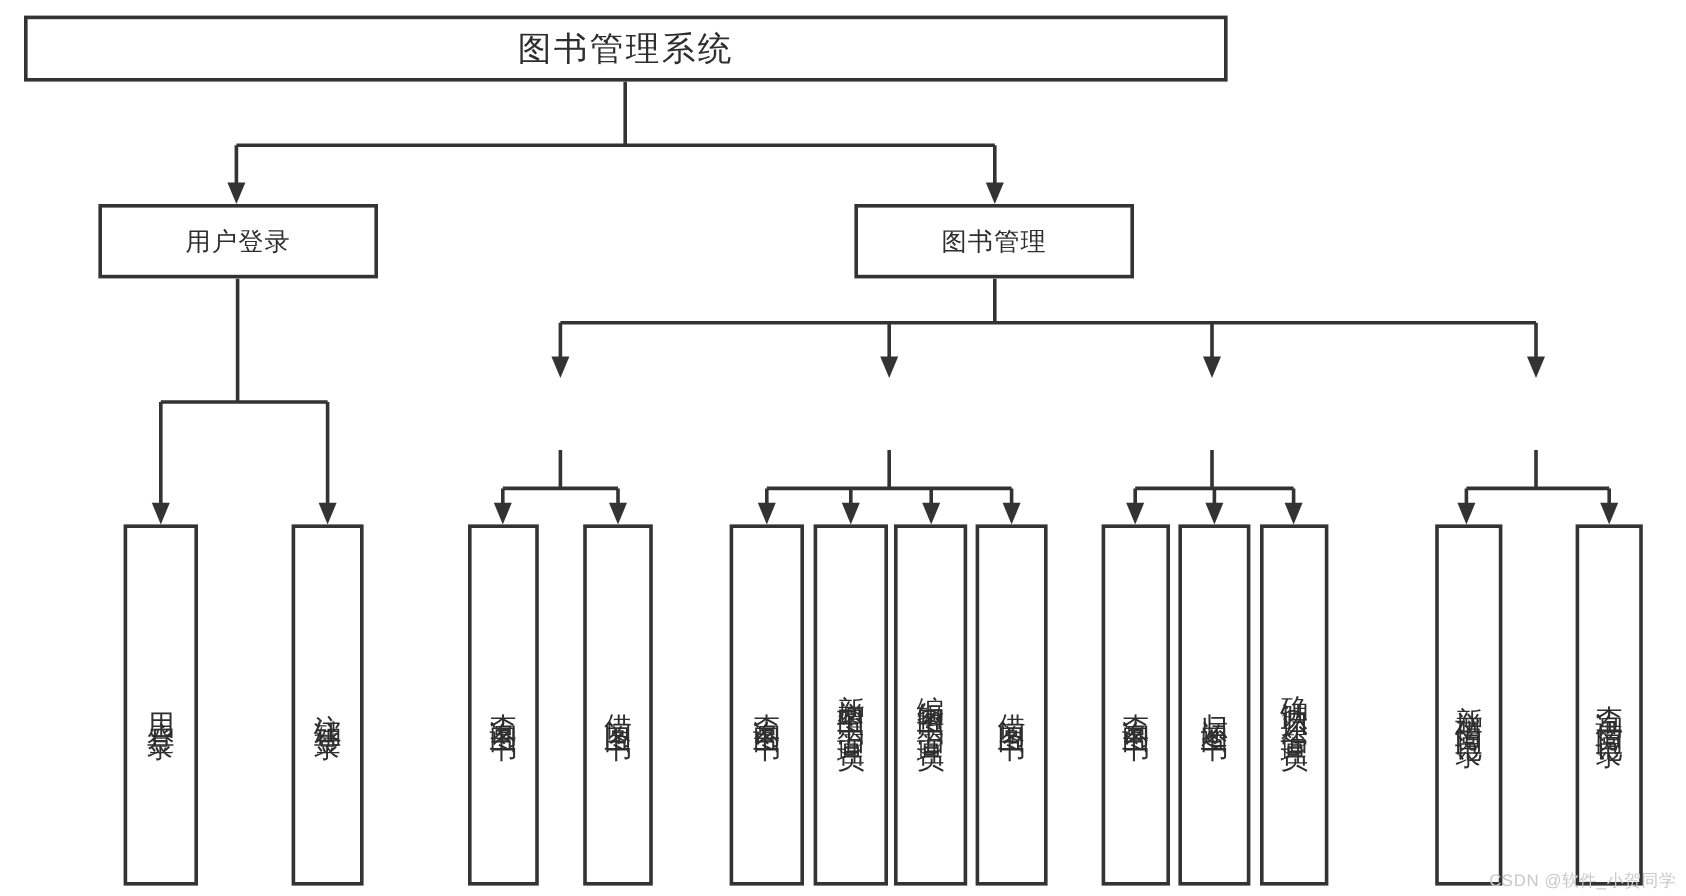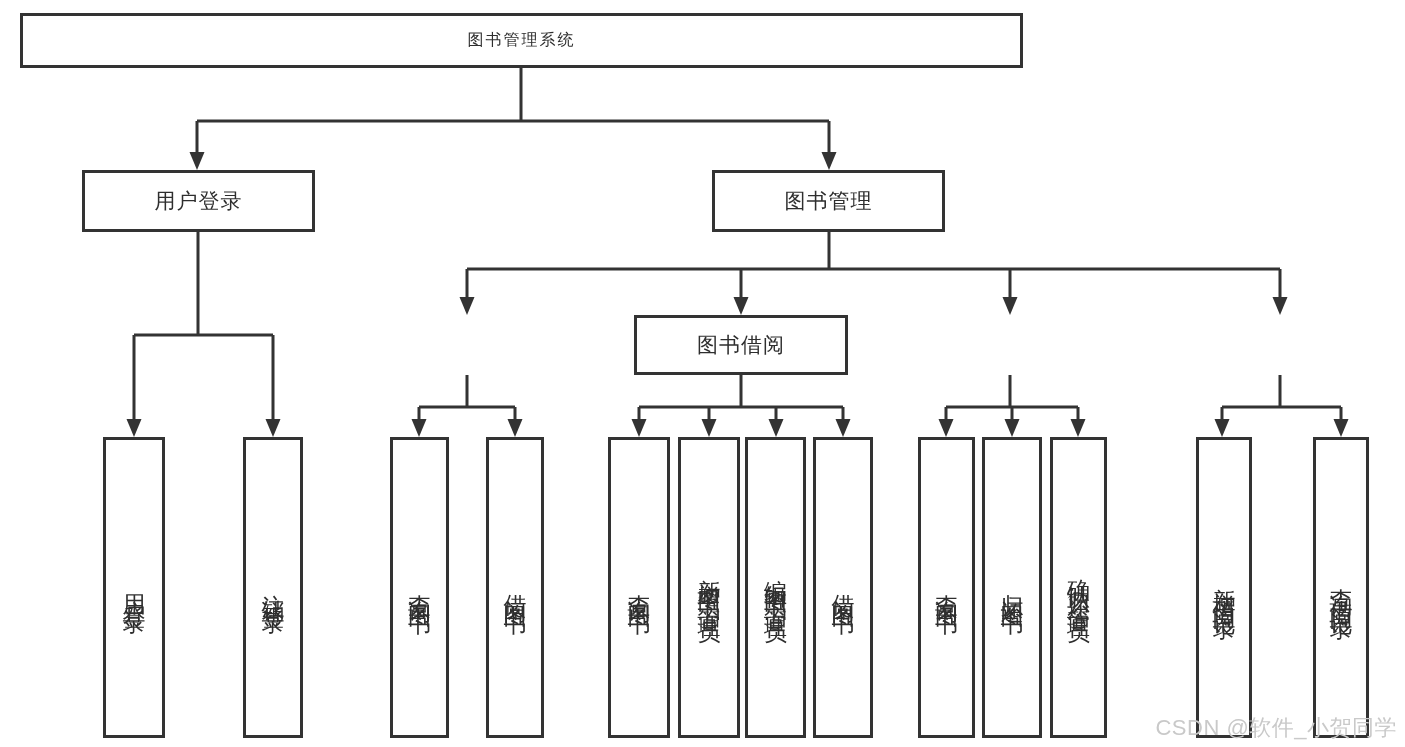--- a/index.html
+++ b/index.html
@@ -31,36 +31,36 @@
     align-items: center;
     justify-content: center;
     color: #2e2e2e;
   }
   .node .hlabel {
     font-size: 21px;
     letter-spacing: 1px;
     white-space: nowrap;
   }
   .node.root .hlabel {
-    font-size: 16px;
+    font-size: 28px;
     letter-spacing: 2px;
   }
   .node.leaf .vlabel {
     writing-mode: vertical-rl;
     text-orientation: mixed;
     font-size: 23px;
     letter-spacing: 6px;
     line-height: 1;
     white-space: nowrap;
   }
   .watermark {
     position: absolute;
     right: 8px;
     bottom: 4px;
-    font-size: 22px;
+    font-size: 14px;
     color: #c9c9c9;
     letter-spacing: 0.5px;
     white-space: nowrap;
     z-index: 10;
   }
 </style>
 </head>
 <body>
 
 <div class="stage">
@@ -109,23 +109,20 @@
     <span class="hlabel">图书管理系统</span>
   </div>
 
   <div class="node" style="left:82px; top:170px; width:233px; height:62px;">
     <span class="hlabel">用户登录</span>
   </div>
   <div class="node" style="left:712px; top:170px; width:233px; height:62px;">
     <span class="hlabel">图书管理</span>
   </div>
 
-  <div class="node" style="left:634px; top:315px; width:214px; height:60px;">
-    <span class="hlabel">图书借阅</span>
-  </div>
 
   <div class="node leaf" style="left:103px; top:437px; width:62px; height:301px;">
     <span class="vlabel">用户登录</span>
   </div>
   <div class="node leaf" style="left:243px; top:437px; width:60px; height:301px;">
     <span class="vlabel">注销登录</span>
   </div>
 
   <div class="node leaf" style="left:390px; top:437px; width:59px; height:301px;">
     <span class="vlabel">查询图书</span>

